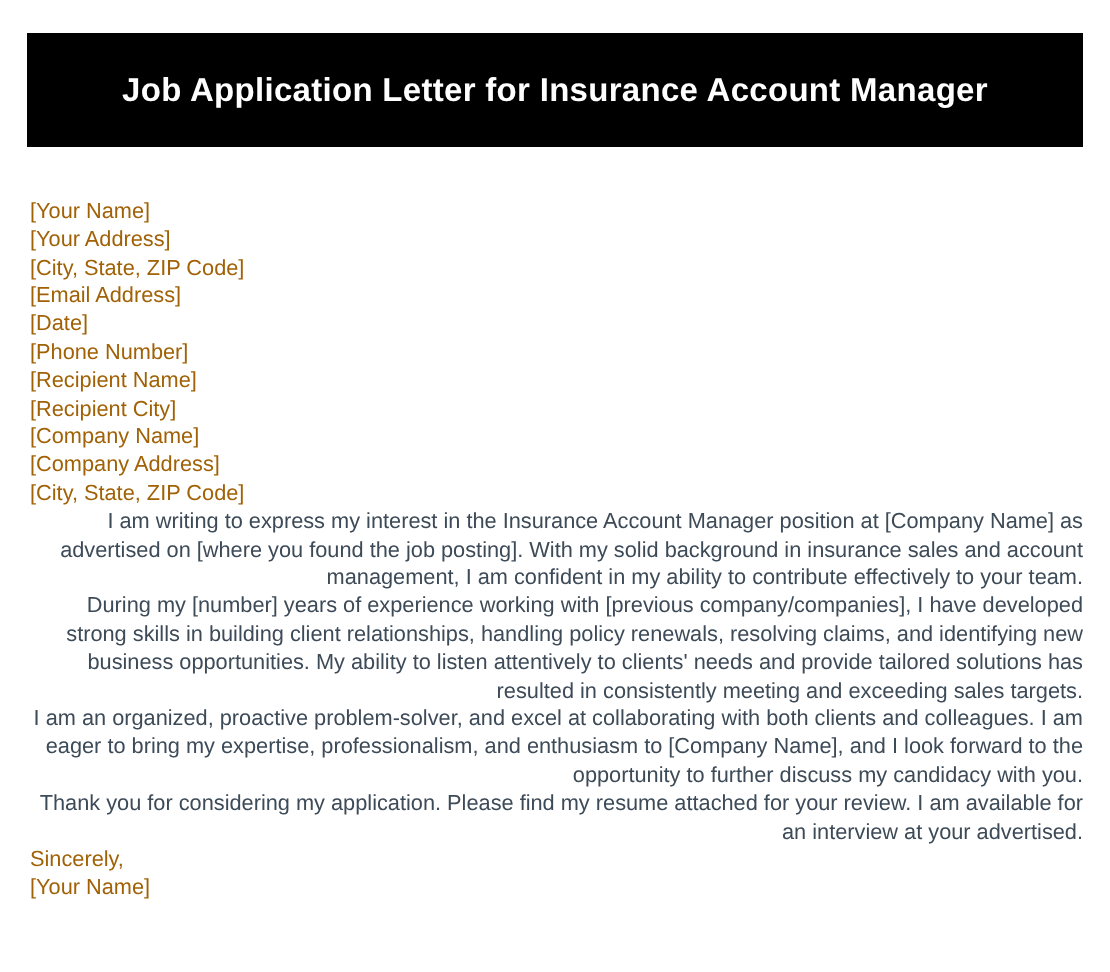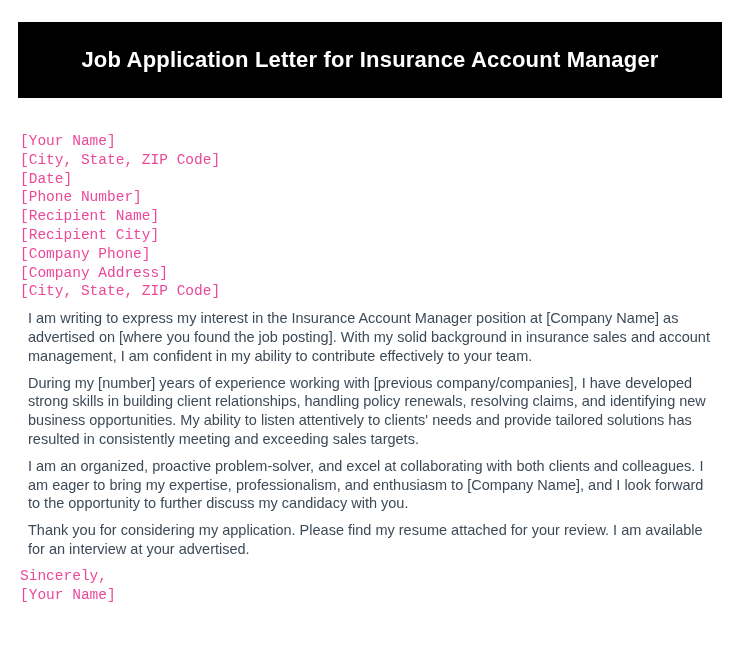--- a/index.html
+++ b/index.html
@@ -39,58 +39,60 @@
     text-align: center;
     font-family: "Liberation Sans", sans-serif;
   }
   .body-block {
     position: absolute;
     left: 20px;
     top: 132px;
     width: 702px;
   }
   .line {
-    color: #ec4899;
+    color: #a16207;
     font-size: 14.5px;
     line-height: 18.8px;
-    font-family: Liberation Mono, monospace;
+    font-family: Liberation Sans, sans-serif;
     white-space: pre-wrap;
     margin: 0;
   }
   .para {
     color: #3d4a57;
     font-size: 14.5px;
     line-height: 18.8px;
     font-family: "Liberation Sans", sans-serif;
-    margin: 8px;
-    text-align: left;
+    margin: 0;
+    text-align: right;
   }
 </style>
 </head>
 <body>
 
 <div class="page">
 
   <div class="header-band">
     <div class="header-title">Job Application Letter for Insurance Account Manager</div>
   </div>
 
   <div class="body-block">
 
     <div>
       <p class="line">[Your Name]</p>
+      <p class="line">[Your Address]</p>
       <p class="line">[City, State, ZIP Code]</p>
+      <p class="line">[Email Address]</p>
       <p class="line">[Date]</p>
       <p class="line">[Phone Number]</p>
     </div>
 
     <div>
       <p class="line">[Recipient Name]</p>
       <p class="line">[Recipient City]</p>
-      <p class="line">[Company Phone]</p>
+      <p class="line">[Company Name]</p>
       <p class="line">[Company Address]</p>
       <p class="line">[City, State, ZIP Code]</p>
     </div>
 
 
     <p class="para">I am writing to express my interest in the Insurance Account Manager position at [Company Name] as advertised on [where you found the job posting]. With my solid background in insurance sales and account management, I am confident in my ability to contribute effectively to your team.</p>
     <p class="para">During my [number] years of experience working with [previous company/companies], I have developed strong skills in building client relationships, handling policy renewals, resolving claims, and identifying new business opportunities. My ability to listen attentively to clients' needs and provide tailored solutions has resulted in consistently meeting and exceeding sales targets.</p>
     <p class="para">I am an organized, proactive problem-solver, and excel at collaborating with both clients and colleagues. I am eager to bring my expertise, professionalism, and enthusiasm to [Company Name], and I look forward to the opportunity to further discuss my candidacy with you.</p>
     <p class="para">Thank you for considering my application. Please find my resume attached for your review. I am available for an interview at your advertised.</p>
 

